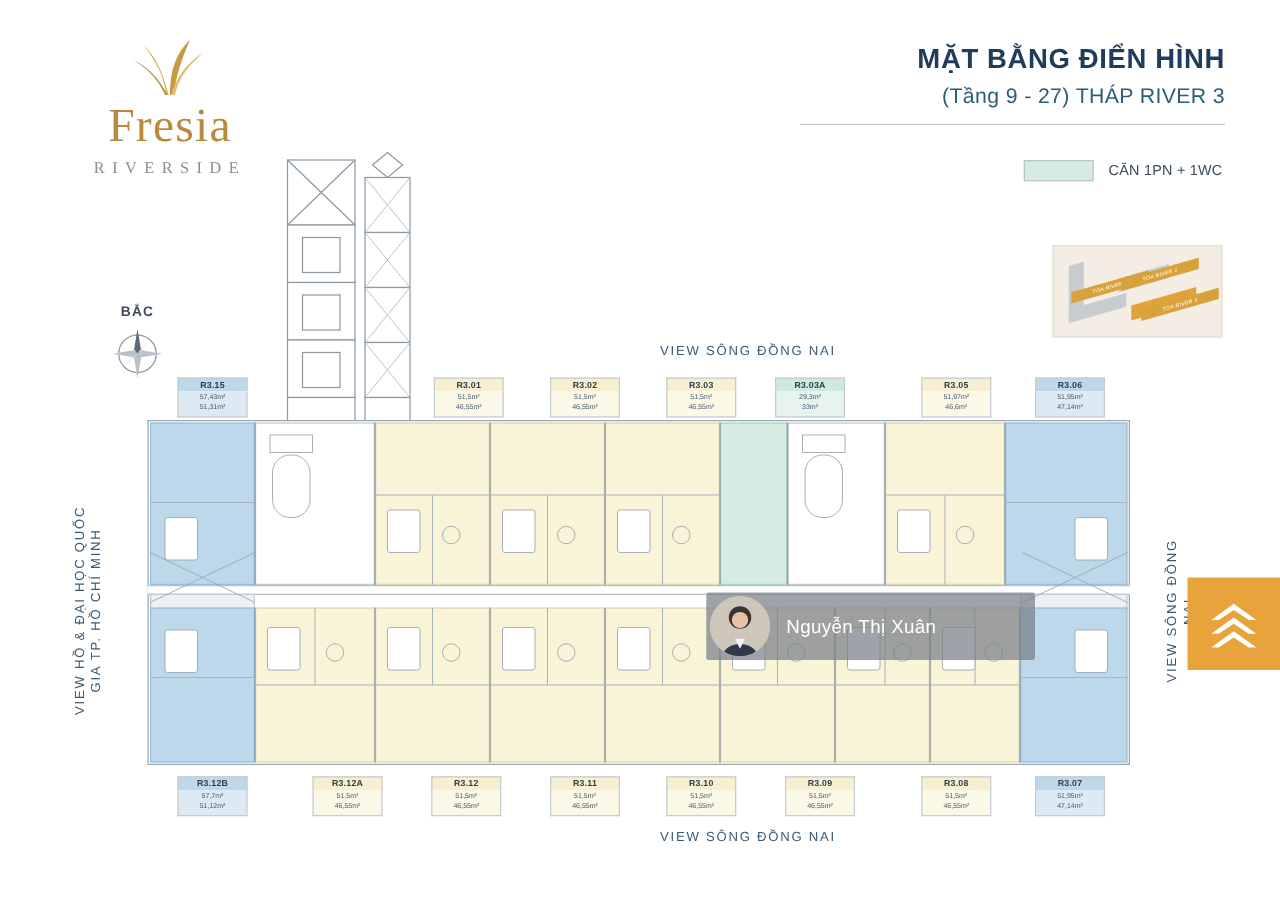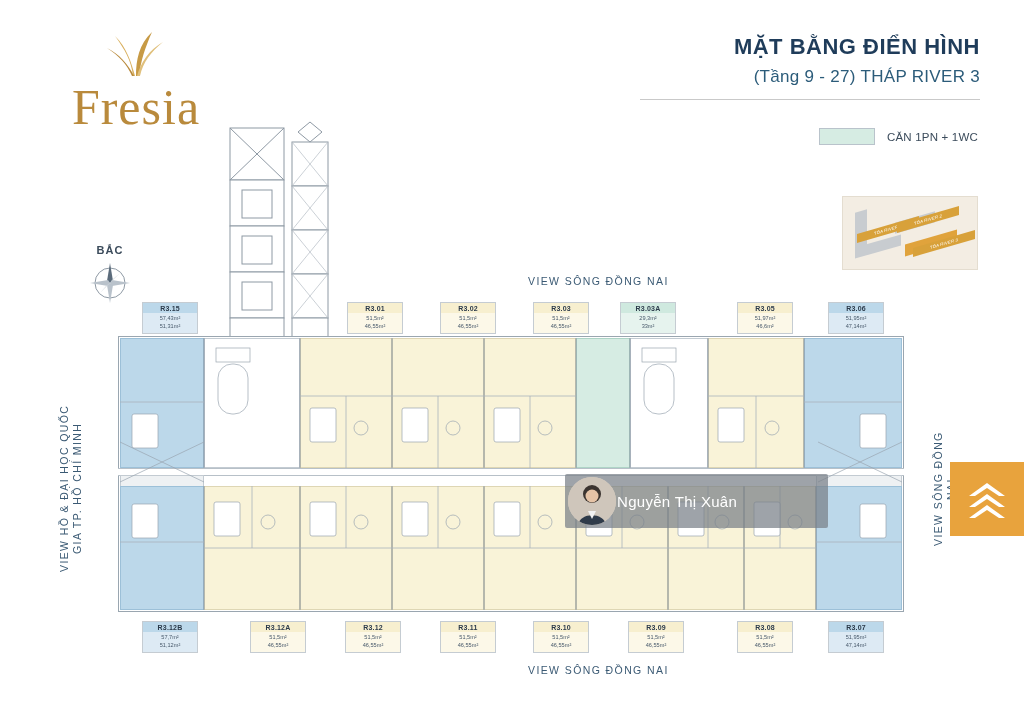--- a/index.html
+++ b/index.html
@@ -11,21 +11,21 @@
     overflow:hidden;
     color:#2b3a4a;
   }
   .root{position:absolute;inset:0;}
 
   
   .logo{position:absolute;left:36px;top:26px;width:200px;text-align:center;}
   .logo .leaf{height:52px;display:flex;justify-content:center;align-items:flex-end;}
   .logo .name{
     font-family:"Liberation Serif", serif;
-    font-size:50px;color:#b98a3c;letter-spacing:1px;line-height:1;margin-top:4px;
+    font-size:38px;color:#b98a3c;letter-spacing:1px;line-height:1;margin-top:4px;
   }
   .logo .sub{
     font-family:"Liberation Serif", serif;
     font-size:13px;color:#8d8d8d;letter-spacing:6px;margin-top:6px;
   }
 
   
   .title-block{position:absolute;right:44px;top:34px;text-align:right;}
   .title-main{
     font-size:22px;font-weight:bold;color:#1f3c5a;letter-spacing:.5px;
@@ -88,41 +88,42 @@
   .tag.green .code{background:#cfe9df;}
   .tag.green .area{background:#e6f3ee;}
 
   
   .agent{
     position:absolute;left:565px;top:474px;width:263px;height:54px;
     background:rgba(120,128,136,.72);border-radius:2px;display:flex;align-items:center;
   }
   .agent .avatar{width:48px;height:48px;border-radius:50%;overflow:hidden;margin-left:3px;
     background:#d9cfc2;position:relative;flex:0 0 auto;}
-  .agent .agent-name{color:#fff;font-size:15px;margin-left:1px;letter-spacing:.3px;}
+  .agent .agent-name{color:#fff;font-size:15px;margin-left:13px;letter-spacing:.3px;}
 
   
   .watermark{position:absolute;right:0;top:462px;width:74px;height:74px;background:#e8a33d;
     display:flex;align-items:center;justify-content:center;}
 </style>
 </head>
 <body>
 
 <div class="root">
 
   <div class="logo">
     <div class="leaf">
       <svg width="62" height="52" viewBox="0 0 62 52">
         <path d="M31 50 C31 34 34 18 47 6 C40 22 36 34 34 50 Z" fill="#c79a45"></path>
         <path d="M30 50 C26 36 22 22 10 10 C20 24 26 34 28 50 Z" fill="#d9b05f"></path>
         <path d="M32 50 C36 36 44 24 58 16 C46 26 38 36 35 50 Z" fill="#e0c07c"></path>
         <path d="M29 50 C23 38 14 28 2 22 C14 30 22 38 27 50 Z" fill="#b98a3c"></path>
       </svg>
     </div>
     <div class="name">Fresia</div>
+    <div class="sub">RIVERSIDE</div>
   </div>
 
   <div class="title-block">
     <div class="title-main">MẶT BẰNG ĐIỂN HÌNH</div>
     <div class="title-sub">(Tầng 9 - 27) THÁP RIVER 3</div>
     <div class="title-rule"></div>
   </div>
 
   <div class="legend">
     <div class="legend-row">

